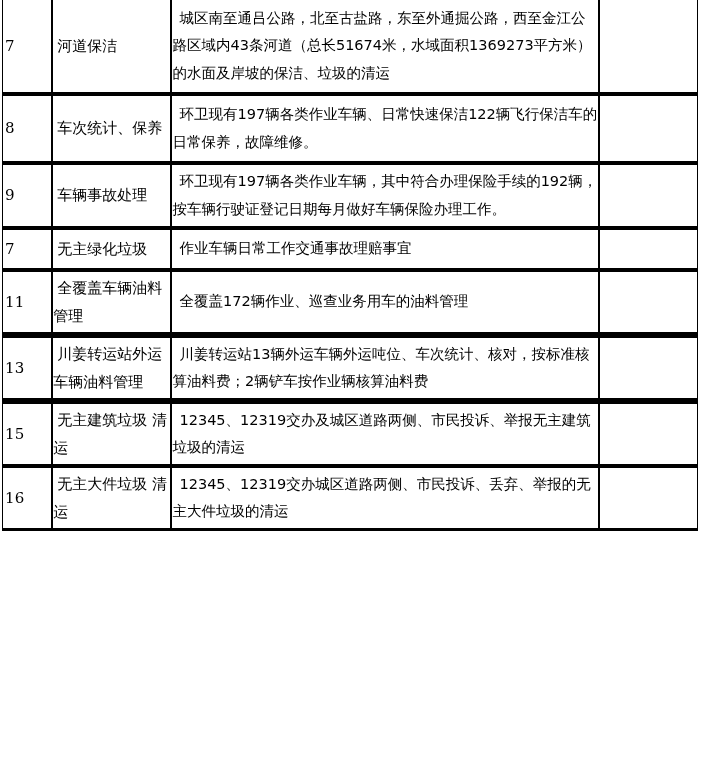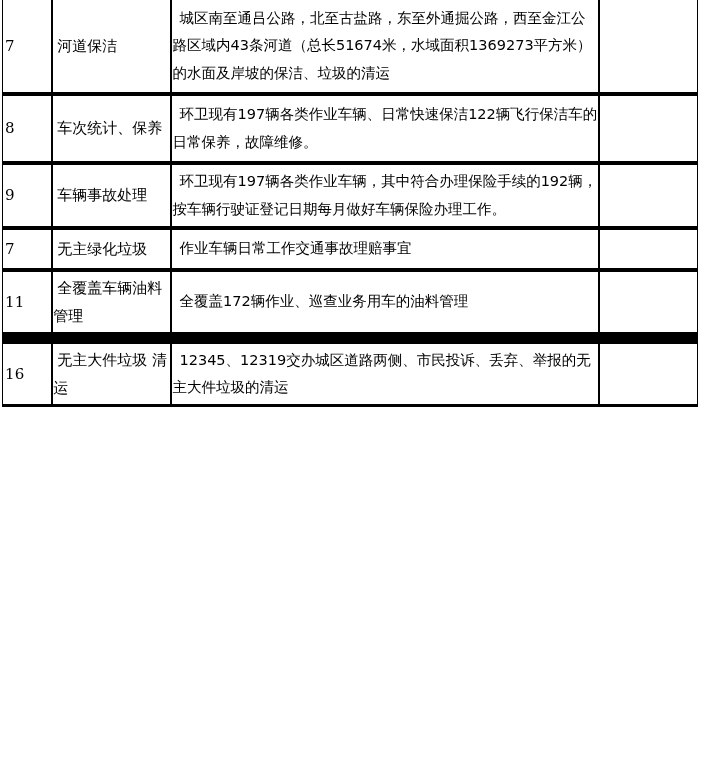--- a/index.html
+++ b/index.html
@@ -222,34 +222,62 @@
           <td></td>
         </tr>
 
       <tr class="row-gap">
           <td></td>
           <td></td>
           <td></td>
           <td></td>
         </tr>
 
-      <tr class="row-gap">
-          <td></td>
-          <td></td>
-          <td></td>
-          <td></td>
-        </tr>
-
-      <tr class="row-gap">
-          <td></td>
-          <td></td>
-          <td></td>
-          <td></td>
-        </tr>
-
+      <tr class="r13">
+        <td class="index-cell">
+          <span class="cell-inner">13</span>
+        </td>
+        <td class="name-cell">
+          <span class="cell-inner">川姜转运站外运车辆油料管理</span>
+        </td>
+        <td class="desc-cell">
+          <span class="cell-inner">川姜转运站13辆外运车辆外运吨位、车次统计、核对，按标准核算油料费；2辆铲车按作业辆核算油料费</span>
+        </td>
+        <td class="extra-cell">
+          <span class="cell-inner"></span>
+        </td>
+      </tr>
+      <tr class="row-gap">
+          <td></td>
+          <td></td>
+          <td></td>
+          <td></td>
+        </tr>
+
+      <tr class="row-gap">
+          <td></td>
+          <td></td>
+          <td></td>
+          <td></td>
+        </tr>
+
+      <tr class="r15">
+        <td class="index-cell">
+          <span class="cell-inner">15</span>
+        </td>
+        <td class="name-cell">
+          <span class="cell-inner">无主建筑垃圾 清运</span>
+        </td>
+        <td class="desc-cell">
+          <span class="cell-inner">12345、12319交办及城区道路两侧、市民投诉、举报无主建筑垃圾的清运</span>
+        </td>
+        <td class="extra-cell">
+          <span class="cell-inner"></span>
+        </td>
+      </tr>
       <tr class="row-gap">
           <td></td>
           <td></td>
           <td></td>
           <td></td>
         </tr>
 
       <tr class="r16">
         <td class="index-cell">
           <span class="cell-inner">16</span>

